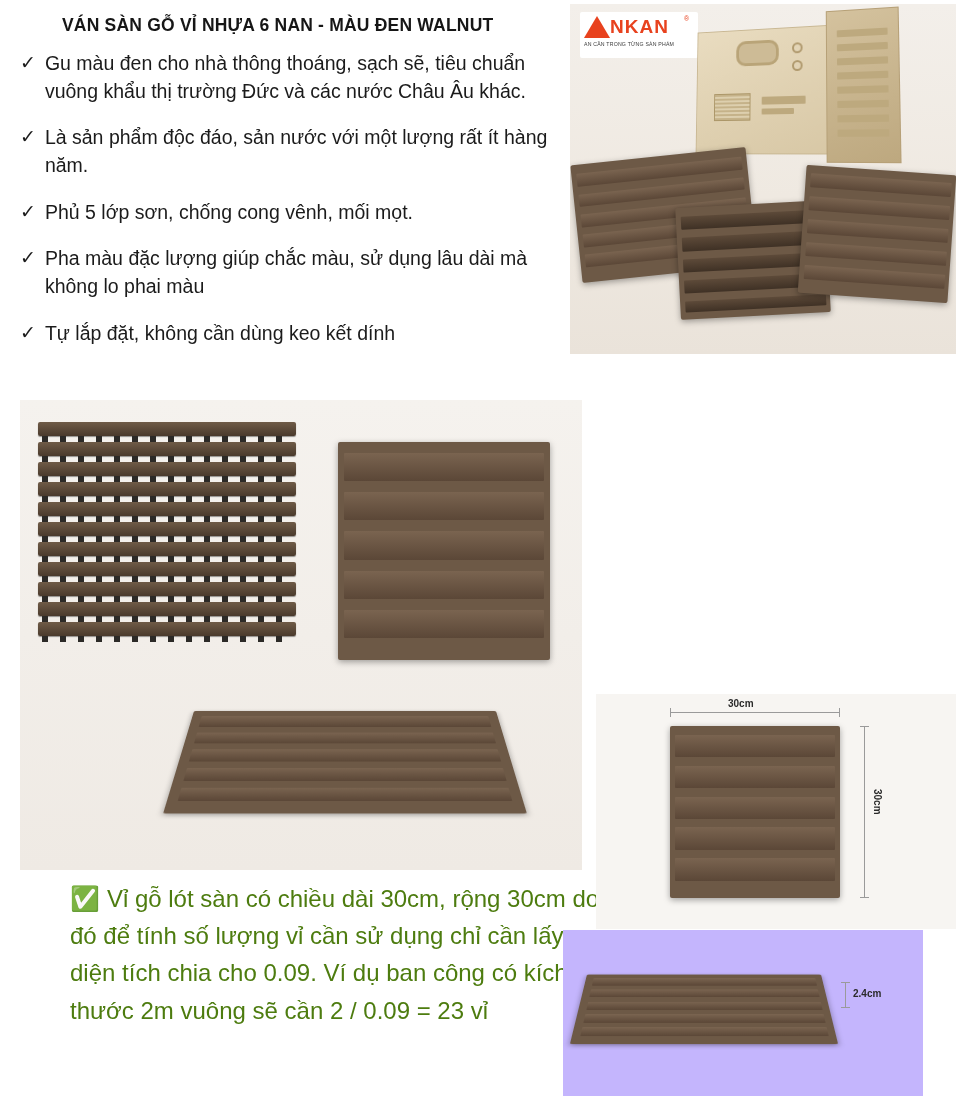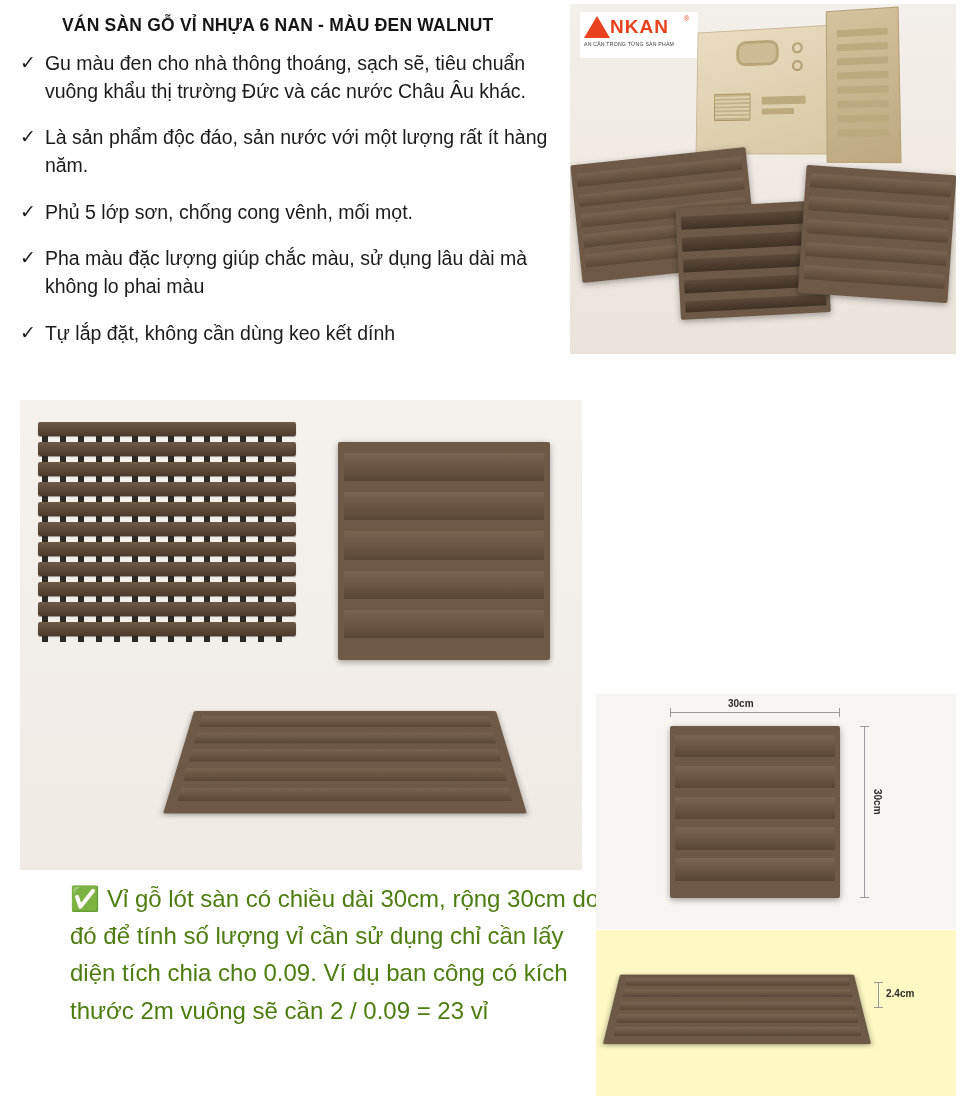--- a/index.html
+++ b/index.html
@@ -200,23 +200,23 @@
   }
   .bottom-text .mark { margin-right: 7px; }
 
   
   #photo-dims {
     left: 596px; top: 694px;
     width: 360px; height: 235px;
     background: #f7f5f2;
   }
   #photo-side {
-    left: 596px; top: 930px;
+    left: 563px; top: 930px;
     width: 360px; height: 166px;
-    background: #fef9c3;
+    background: #c4b5fd;
   }
   .dimtile {
     position: absolute; left: 74px; top: 32px;
     width: 170px; height: 172px;
   }
   .dim-label {
     position: absolute;
     font-size: 10px; font-weight: bold; color: #2b2b2b;
   }
   .dim-line {

